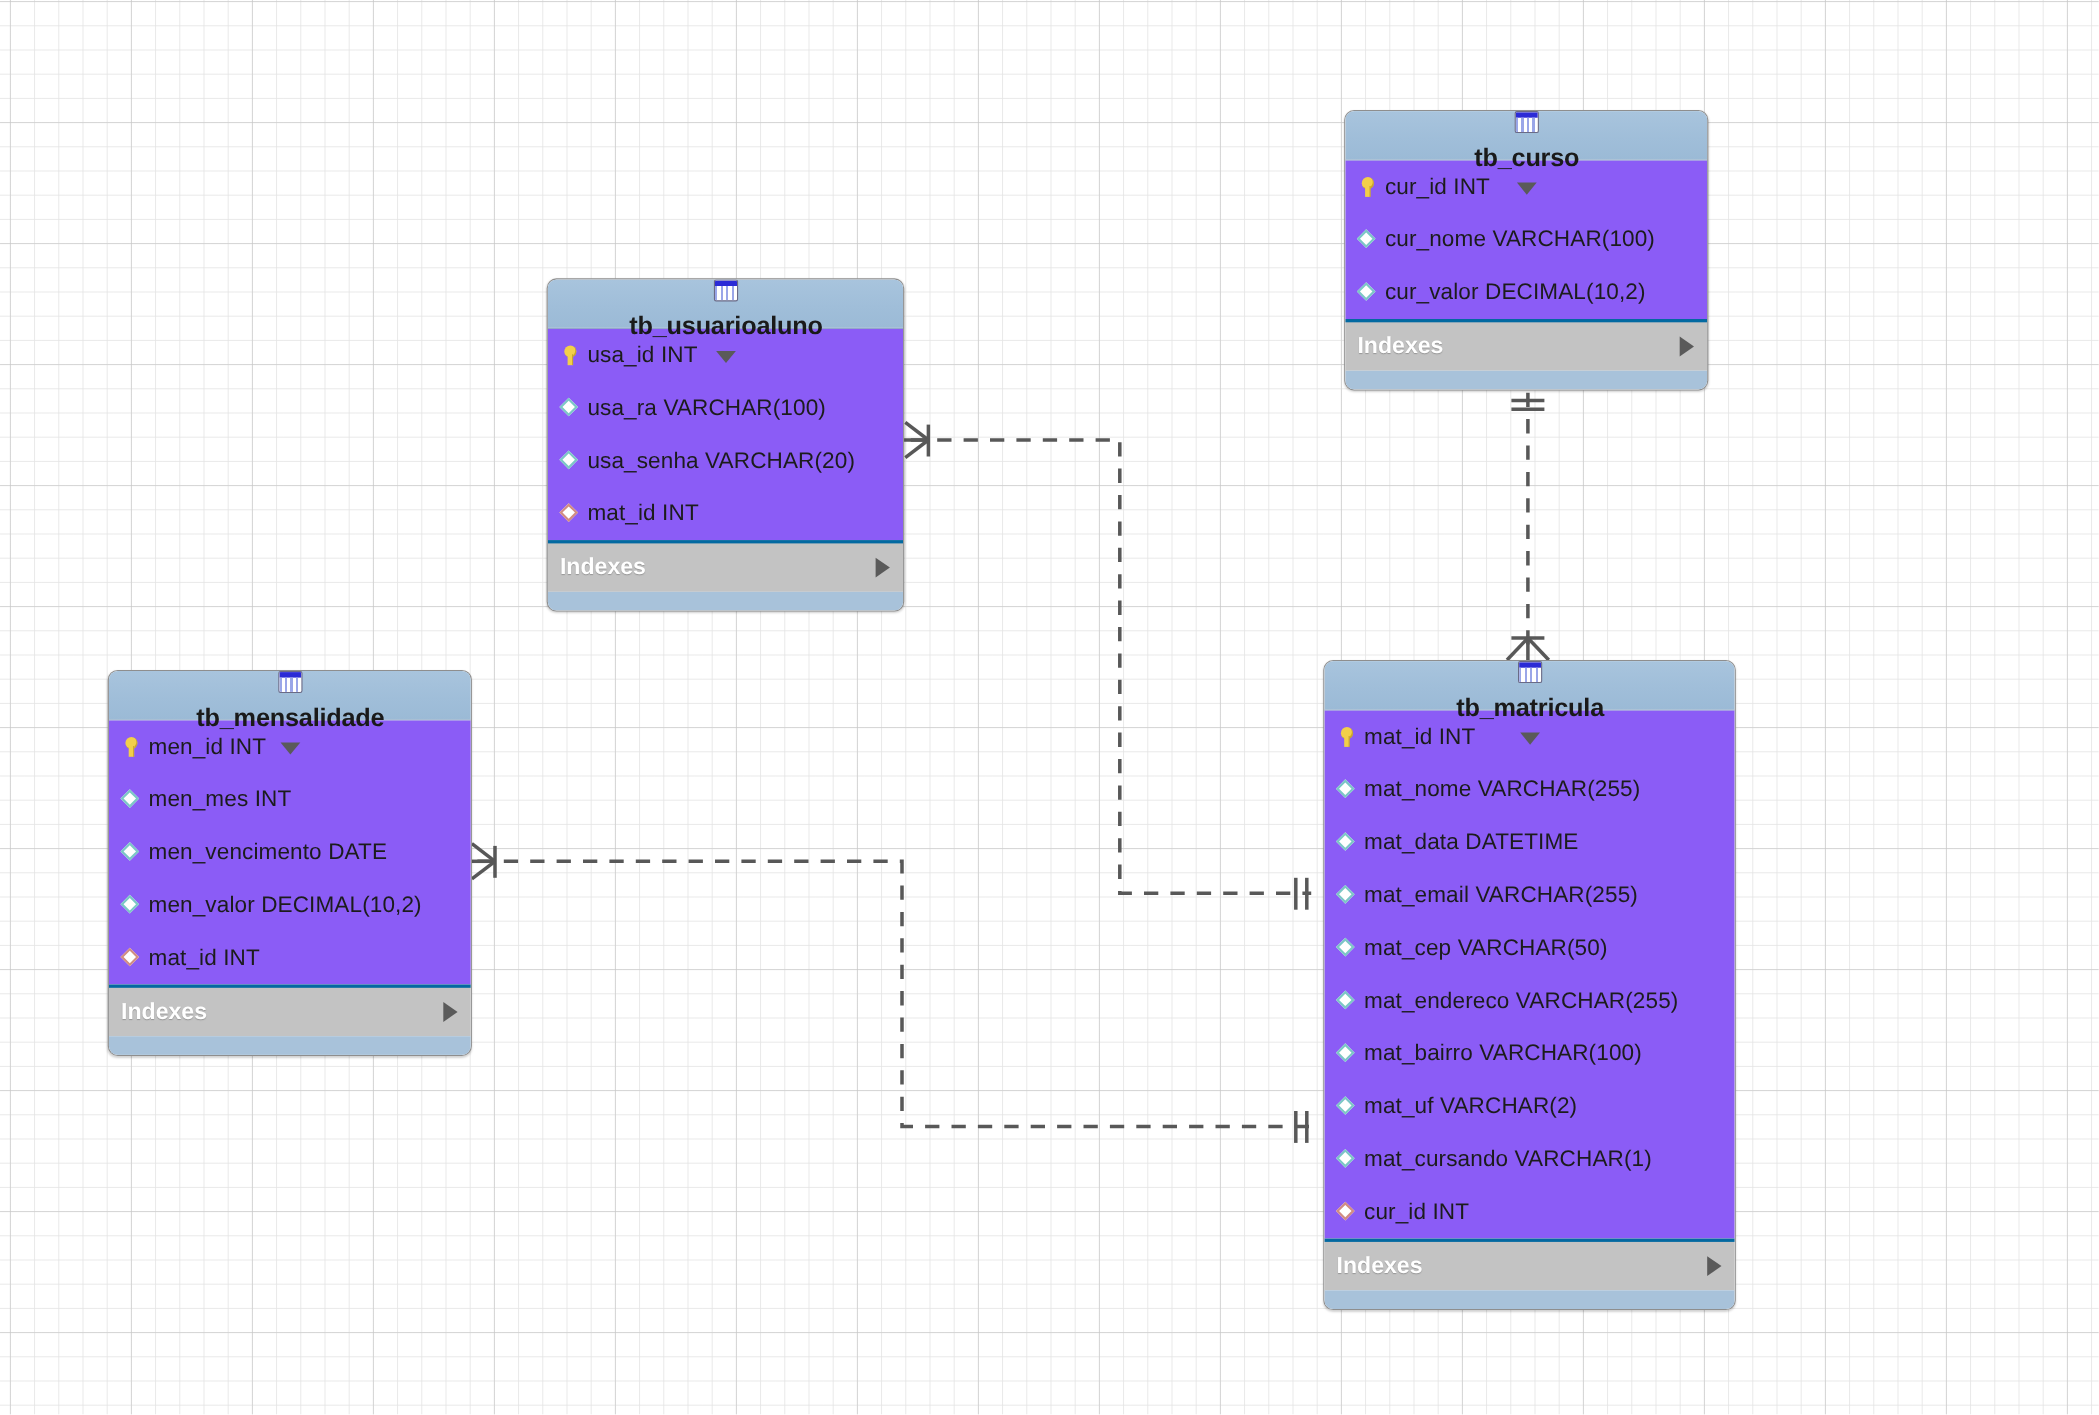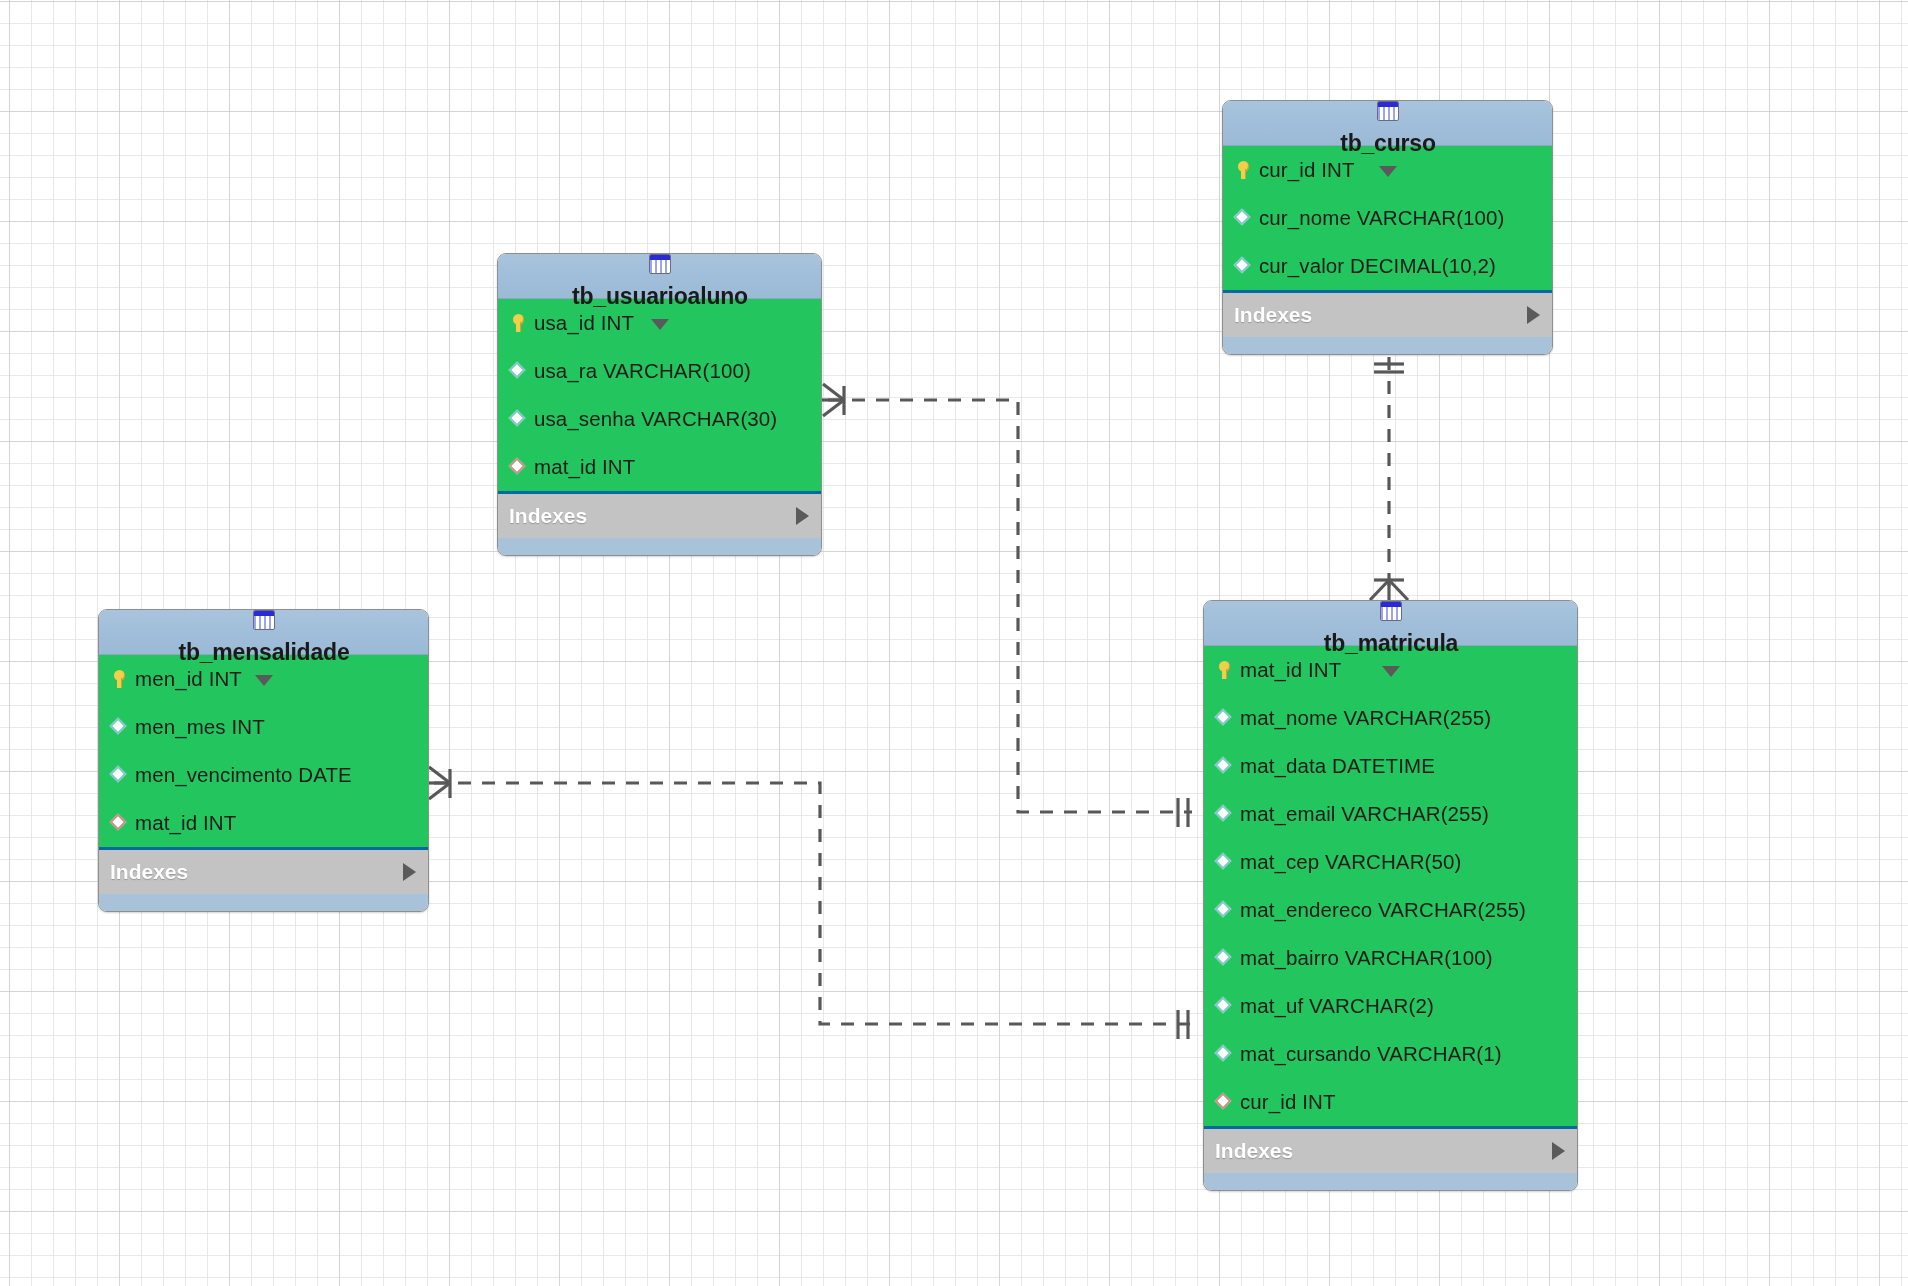--- a/index.html
+++ b/index.html
@@ -112,21 +112,21 @@
         #9aa6e8 15px 17px, transparent 17px 20px);
   }
   .caret-down {
     flex: 0 0 auto;
     width: 0; height: 0;
     border-left: 9px solid transparent;
     border-right: 9px solid transparent;
     border-top: 11px solid #5a5a5a;
   }
 
-  .tbl-cols { background: #22c55e; }
+  .tbl-cols { background: #8b5cf6; }
   .col-row {
     display: flex;
     align-items: center;
     gap: 7px;
     height: 48px;
     padding: 0 10px 0 11px;
     box-sizing: border-box;
   }
   .col-text {
     font-size: 20.5px;
@@ -288,21 +288,21 @@
       <div class="col-row">
         <span class="ico ico-key"></span>
         <span class="col-text">usa_id INT</span>
       </div>
       <div class="col-row">
         <span class="ico ico-dia"></span>
         <span class="col-text">usa_ra VARCHAR(100)</span>
       </div>
       <div class="col-row">
         <span class="ico ico-dia"></span>
-        <span class="col-text">usa_senha VARCHAR(30)</span>
+        <span class="col-text">usa_senha VARCHAR(20)</span>
       </div>
       <div class="col-row">
         <span class="ico ico-fk"></span>
         <span class="col-text">mat_id INT</span>
       </div>
     </div>
     <div class="tbl-indexes">
       <span class="idx-label">Indexes</span>
       <span class="caret-right"></span>
     </div>
@@ -322,20 +322,24 @@
       </div>
       <div class="col-row">
         <span class="ico ico-dia"></span>
         <span class="col-text">men_mes INT</span>
       </div>
       <div class="col-row">
         <span class="ico ico-dia"></span>
         <span class="col-text">men_vencimento DATE</span>
       </div>
       <div class="col-row">
+        <span class="ico ico-dia"></span>
+        <span class="col-text">men_valor DECIMAL(10,2)</span>
+      </div>
+      <div class="col-row">
         <span class="ico ico-fk"></span>
         <span class="col-text">mat_id INT</span>
       </div>
     </div>
     <div class="tbl-indexes">
       <span class="idx-label">Indexes</span>
       <span class="caret-right"></span>
     </div>
     <div class="tbl-footer"></div>
   </div>

